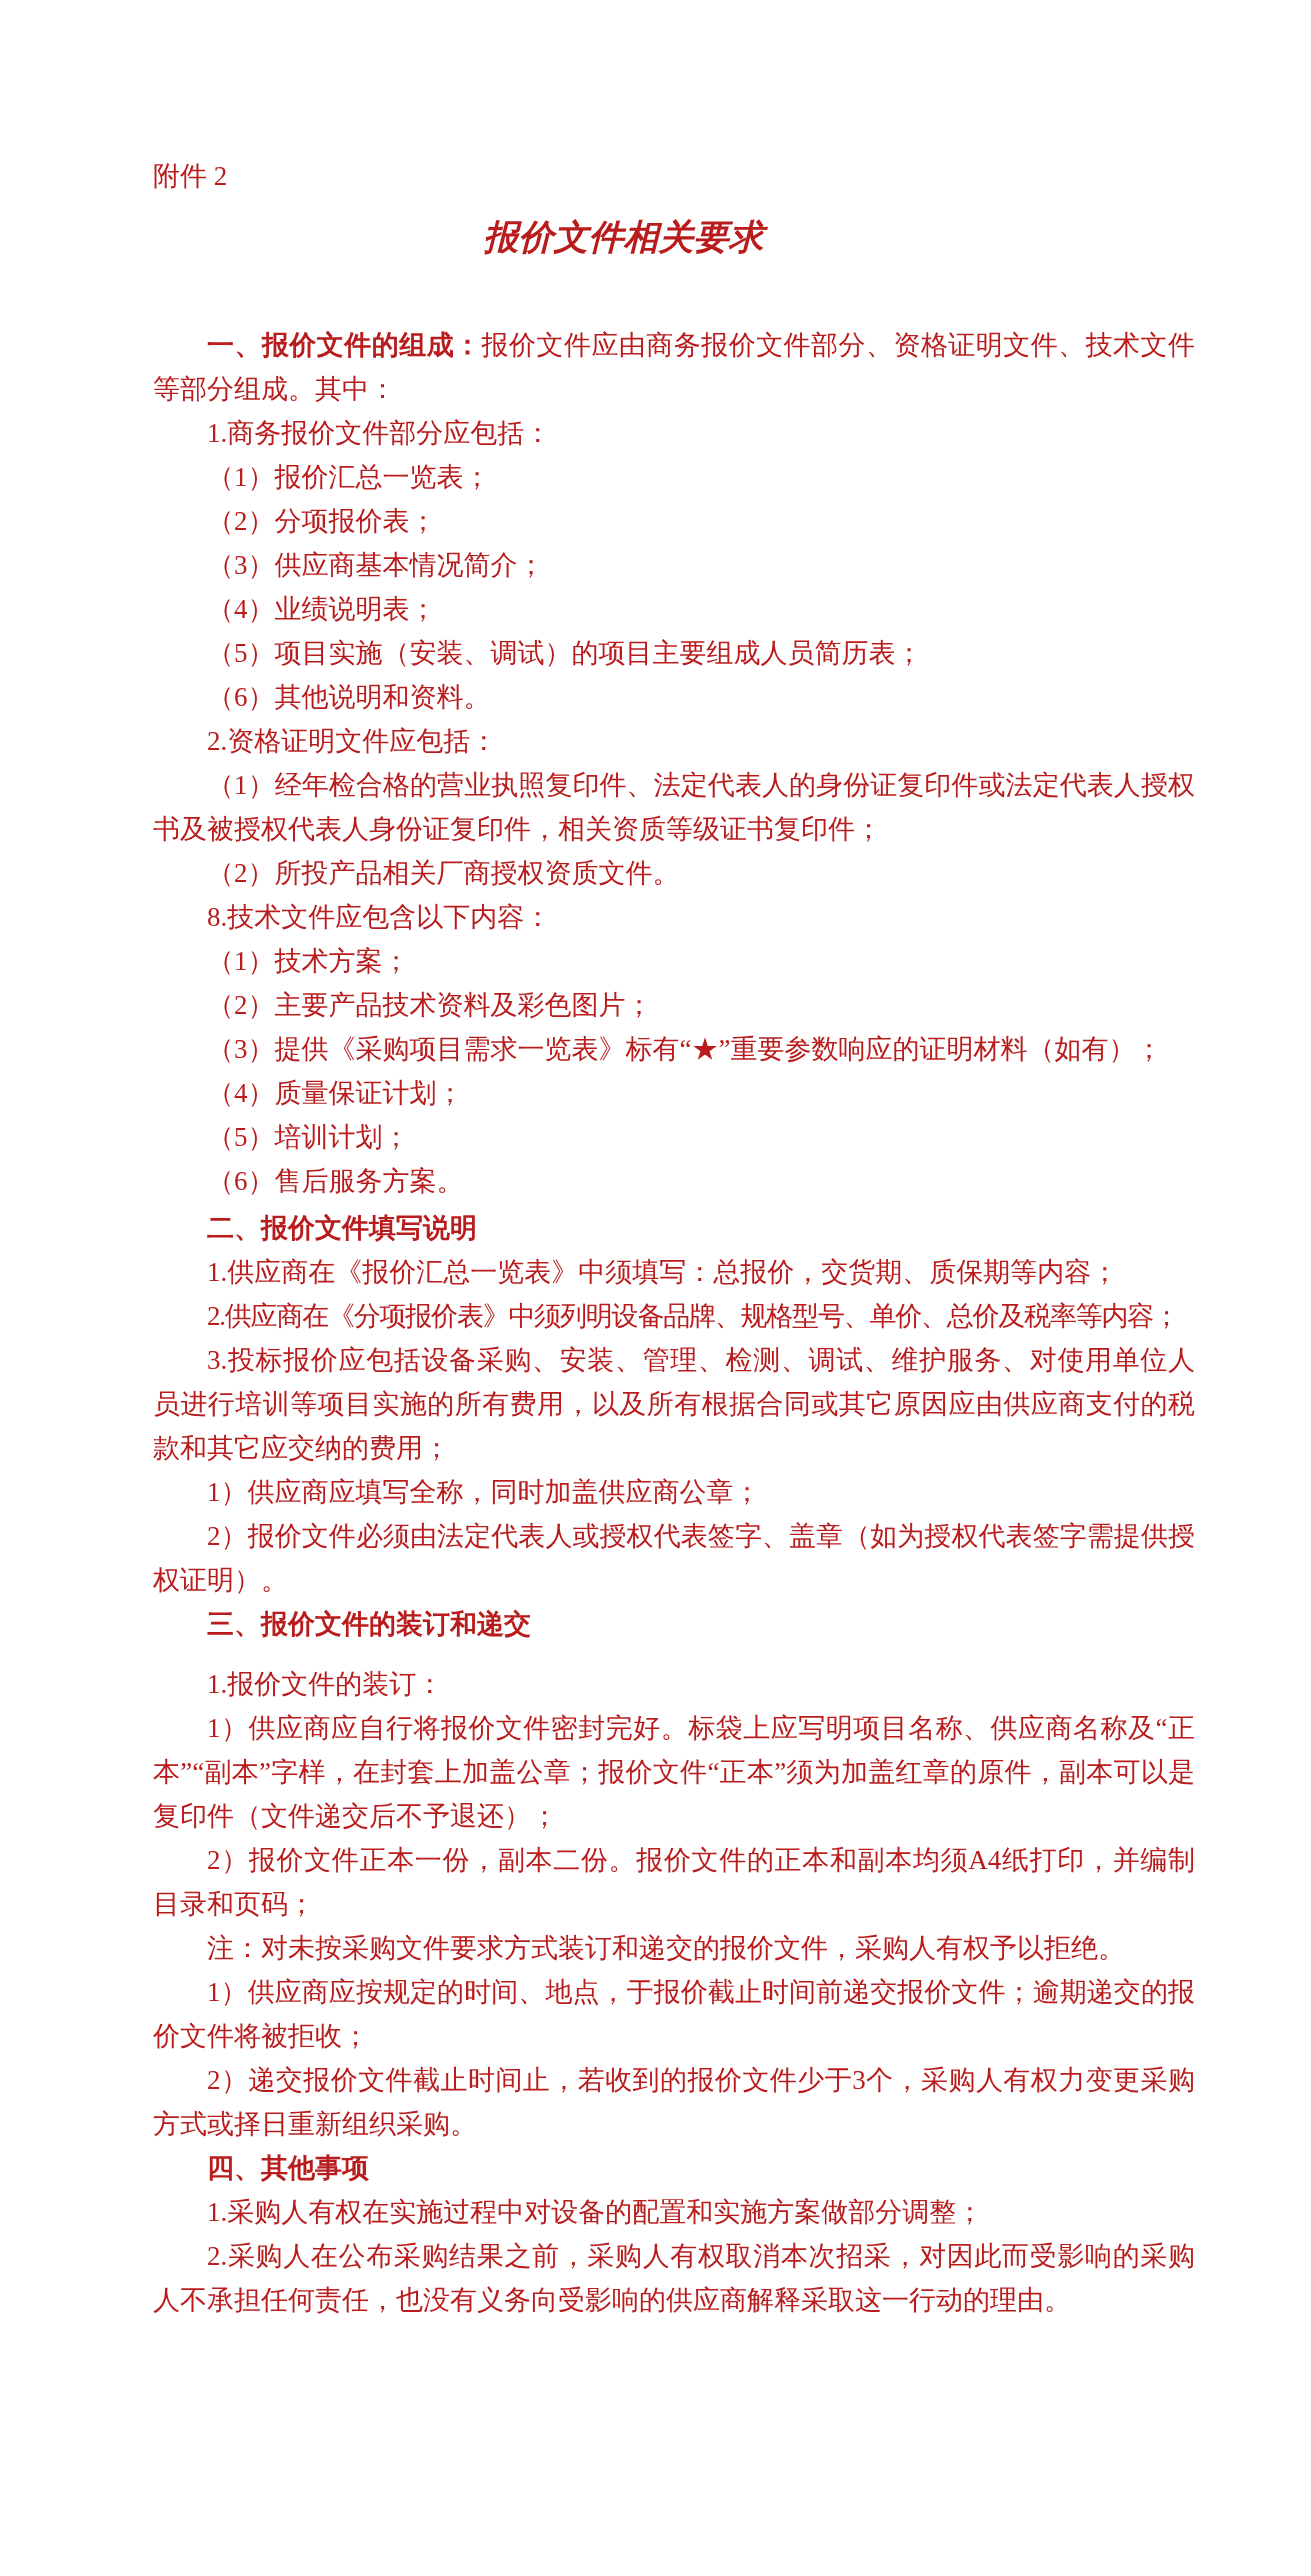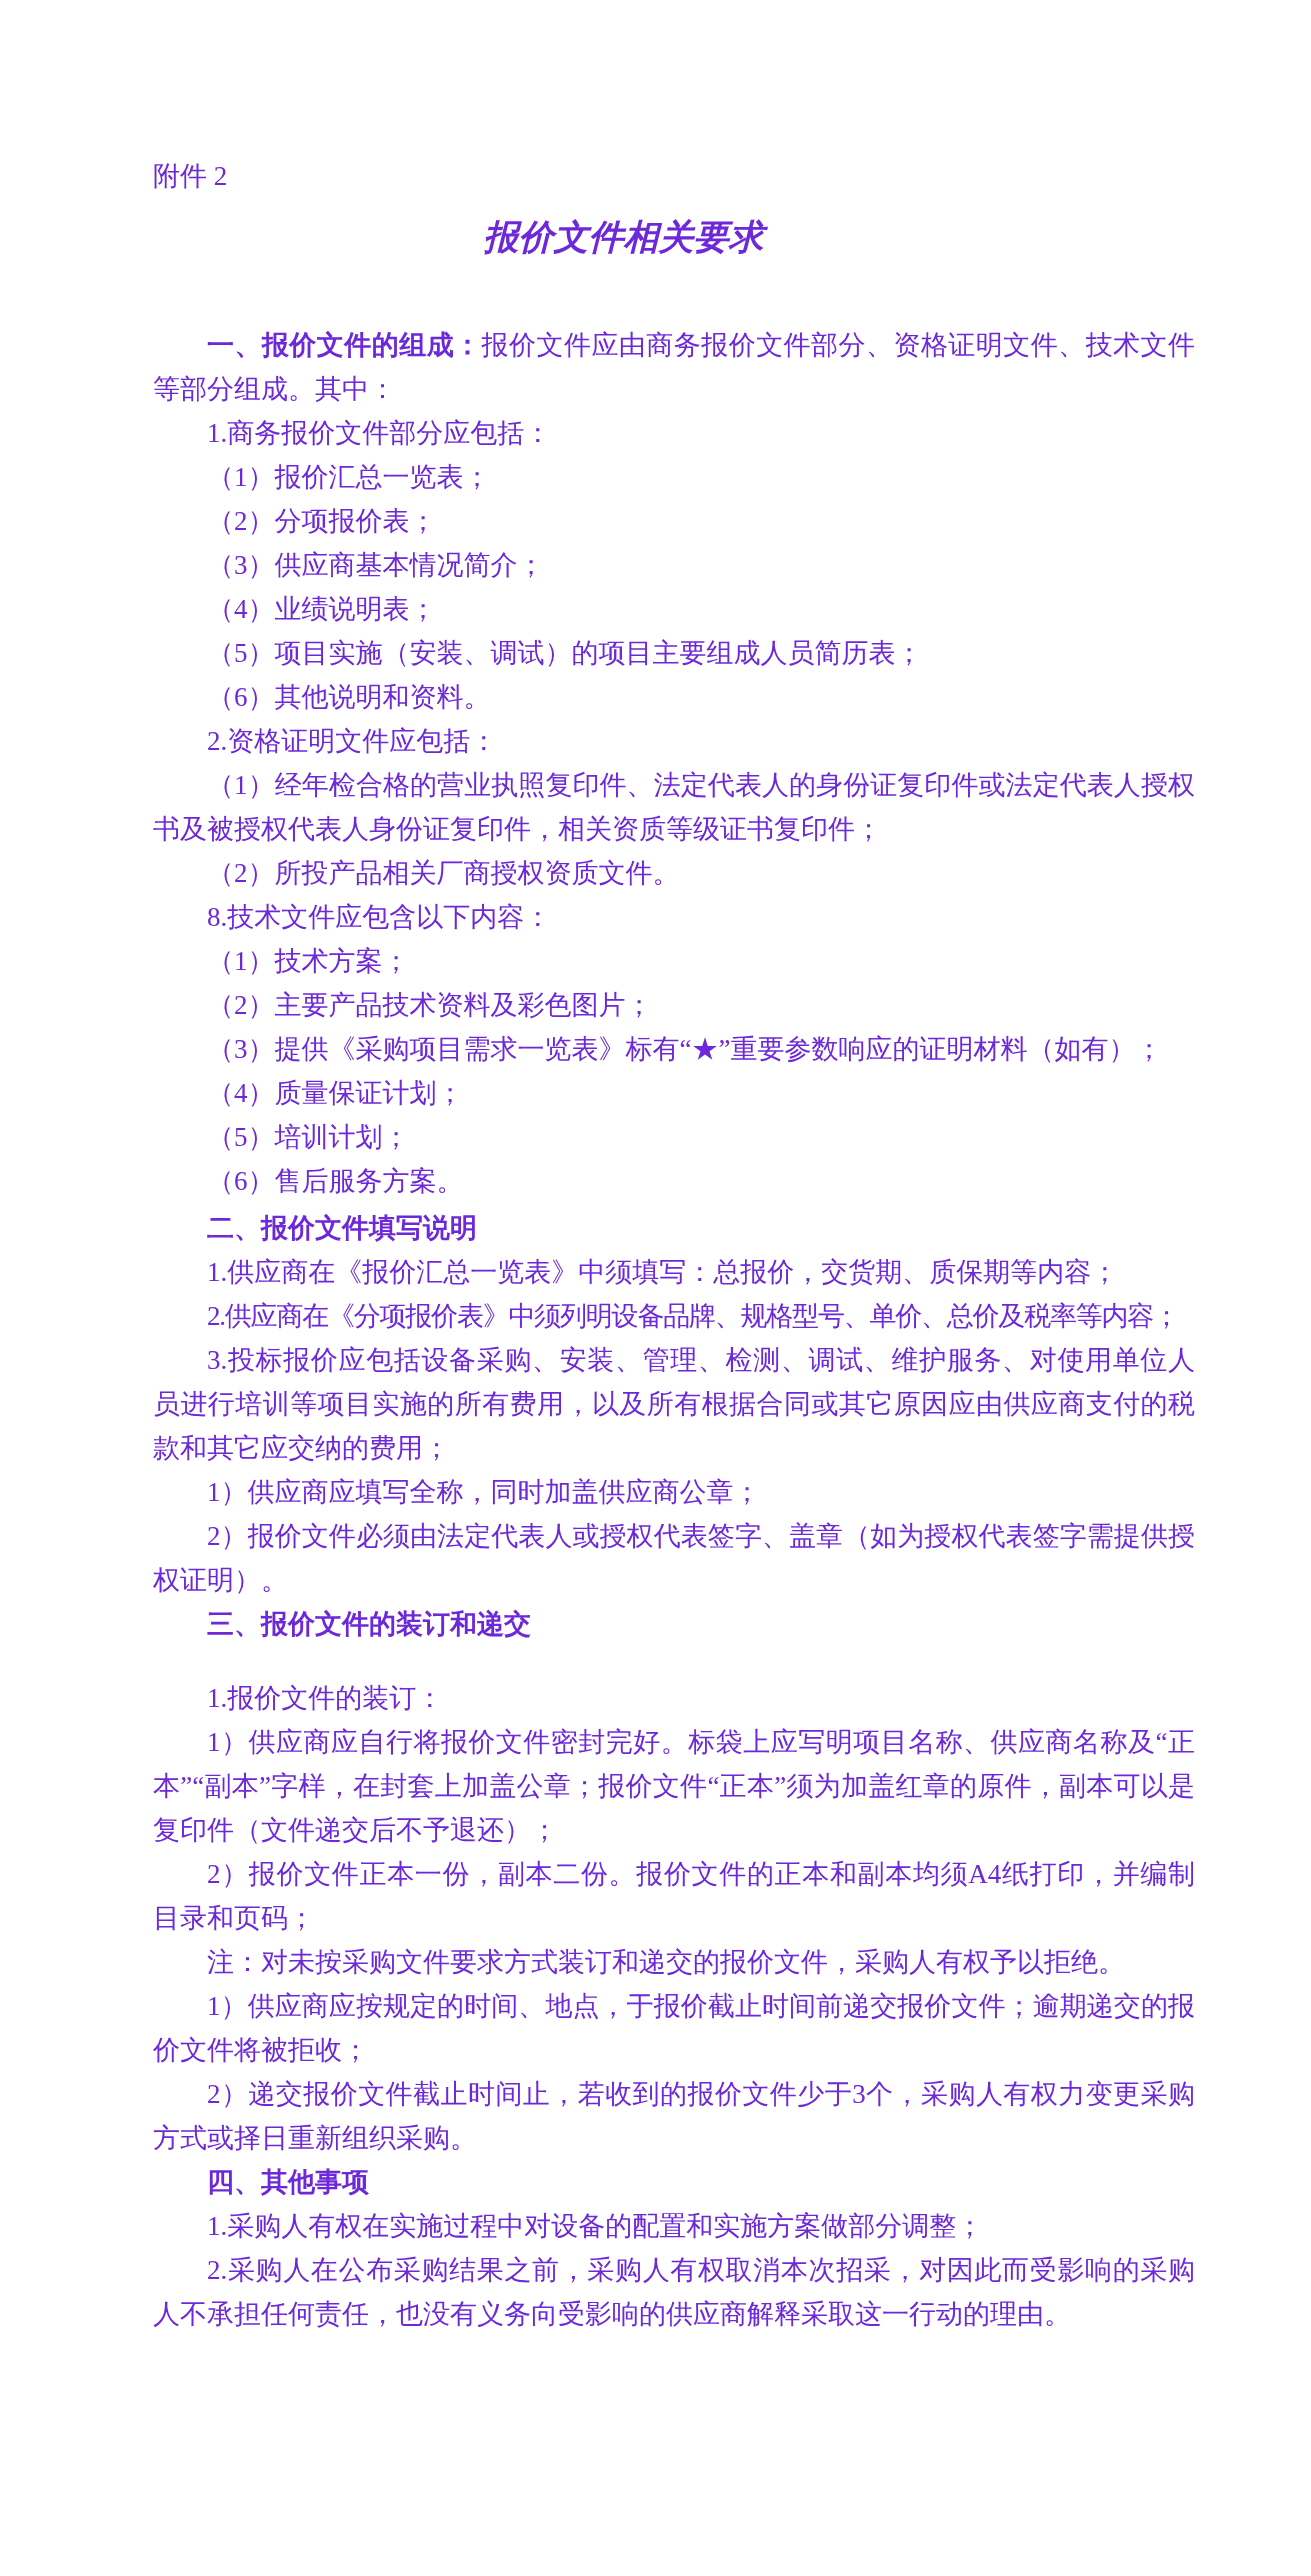--- a/index.html
+++ b/index.html
@@ -5,21 +5,21 @@
   html, body {
     margin: 0;
     padding: 0;
     background: #ffffff;
   }
   .page {
     position: relative;
     width: 1311px;
     height: 2576px;
     background: #ffffff;
-    color: #6d28d9;
+    color: #b91c1c;
     font-family: "Liberation Serif", "DejaVu Serif", serif;
     box-sizing: border-box;
     padding: 154px 116px 0 153px;
     overflow: hidden;
   }
   .attachment {
     font-size: 27px;
     line-height: 44px;
     text-indent: 0;
   }
@@ -35,21 +35,21 @@
     margin-top: 59px;
     font-size: 27px;
     line-height: 44px;
     text-align: justify;
   }
   .content p {
     margin: 0;
     text-indent: 2em;
   }
   .content p.gap-small { margin-top: 3px; }
-  .content p.gap-large { margin-top: 30px; }
+  .content p.gap-large { margin-top: 16px; }
   .content p.condensed { letter-spacing: -0.045em; }
   .content span.b { font-weight: bold; }
 </style>
 </head>
 <body>
 
 <div class="page">
   <div class="attachment">附件 2</div>
   <h1 class="doc-title">报价文件相关要求</h1>
   <div class="content">

